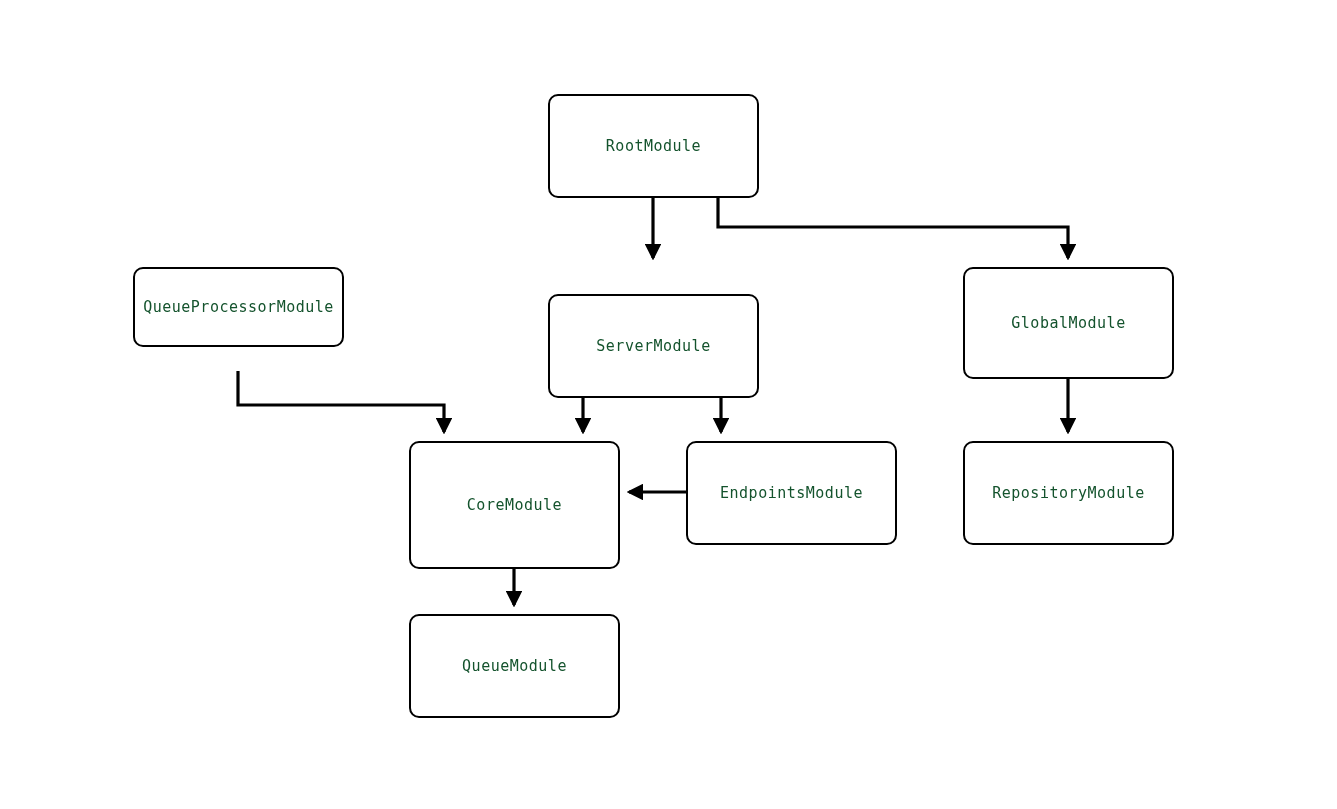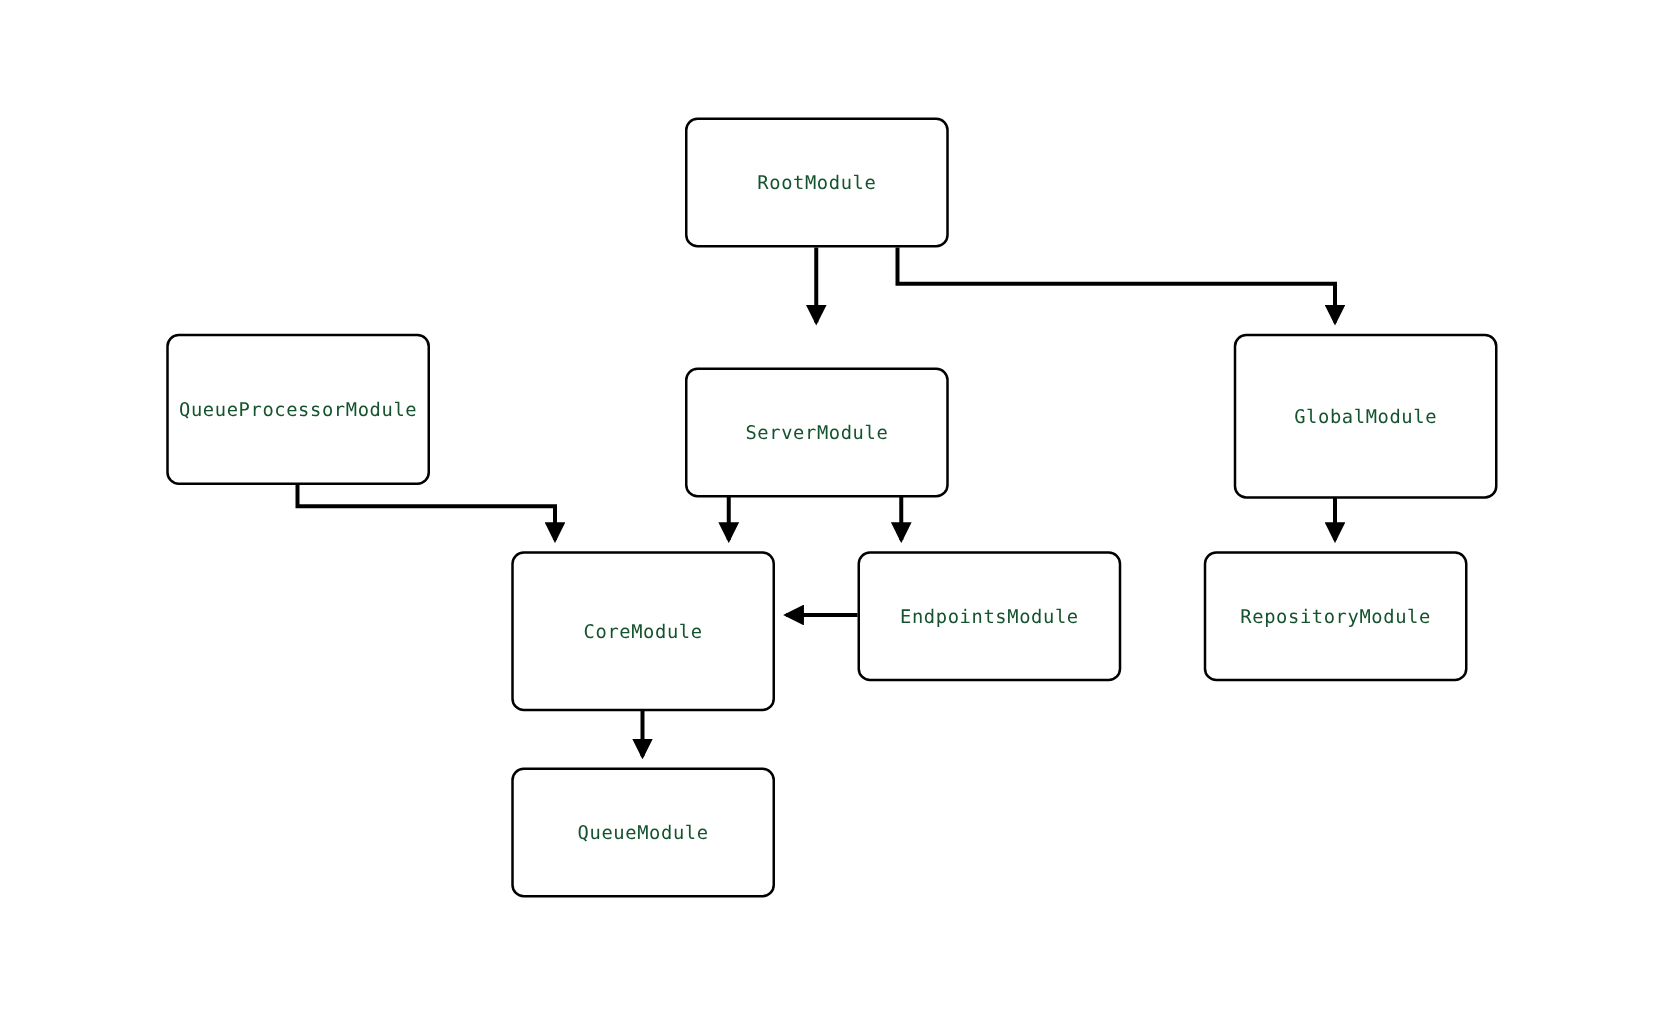--- a/index.html
+++ b/index.html
@@ -72,31 +72,31 @@
 
       <path d="M 514 545 L 514 605" marker-end="url(#arrow)"></path>
     </g>
   </svg>
 
   <div class="node" style="left:548px; top:94px; width:211px; height:104px;">
     <span class="line1">Root</span>
     <span class="line2">Module</span>
   </div>
 
-  <div class="node" style="left:133px; top:267px; width:211px; height:121px;">
+  <div class="node" style="left:133px; top:267px; width:211px; height:80px;">
     <span class="line1">QueueProcessor</span>
     <span class="line2">Module</span>
   </div>
 
   <div class="node" style="left:548px; top:267px; width:211px; height:104px;margin-top:27px;">
     <span class="line1">Server</span>
     <span class="line2">Module</span>
   </div>
 
-  <div class="node" style="left:963px; top:267px; width:211px; height:132px;margin-left:24px;">
+  <div class="node" style="left:963px; top:267px; width:211px; height:112px;">
     <span class="line1">Global</span>
     <span class="line2">Module</span>
   </div>
 
   <div class="node" style="left:409px; top:441px; width:211px; height:128px;">
     <span class="line1">Core</span>
     <span class="line2">Module</span>
   </div>
 
   <div class="node" style="left:686px; top:441px; width:211px; height:104px;">

